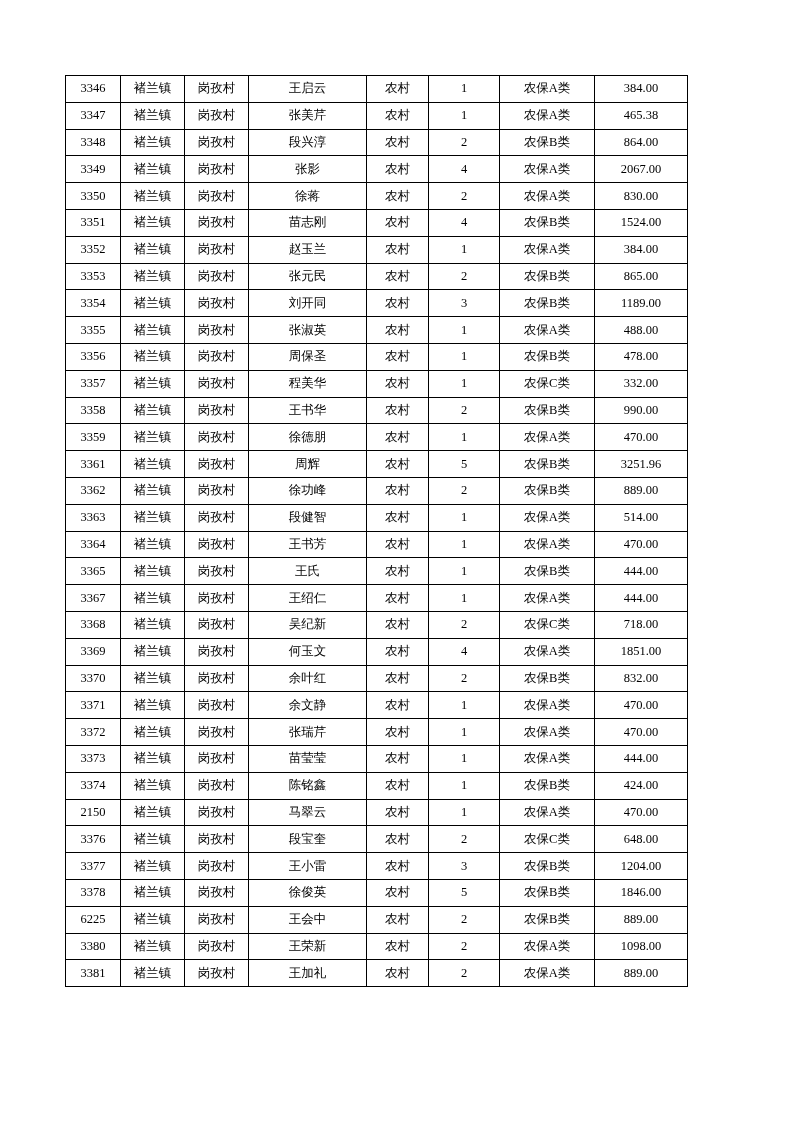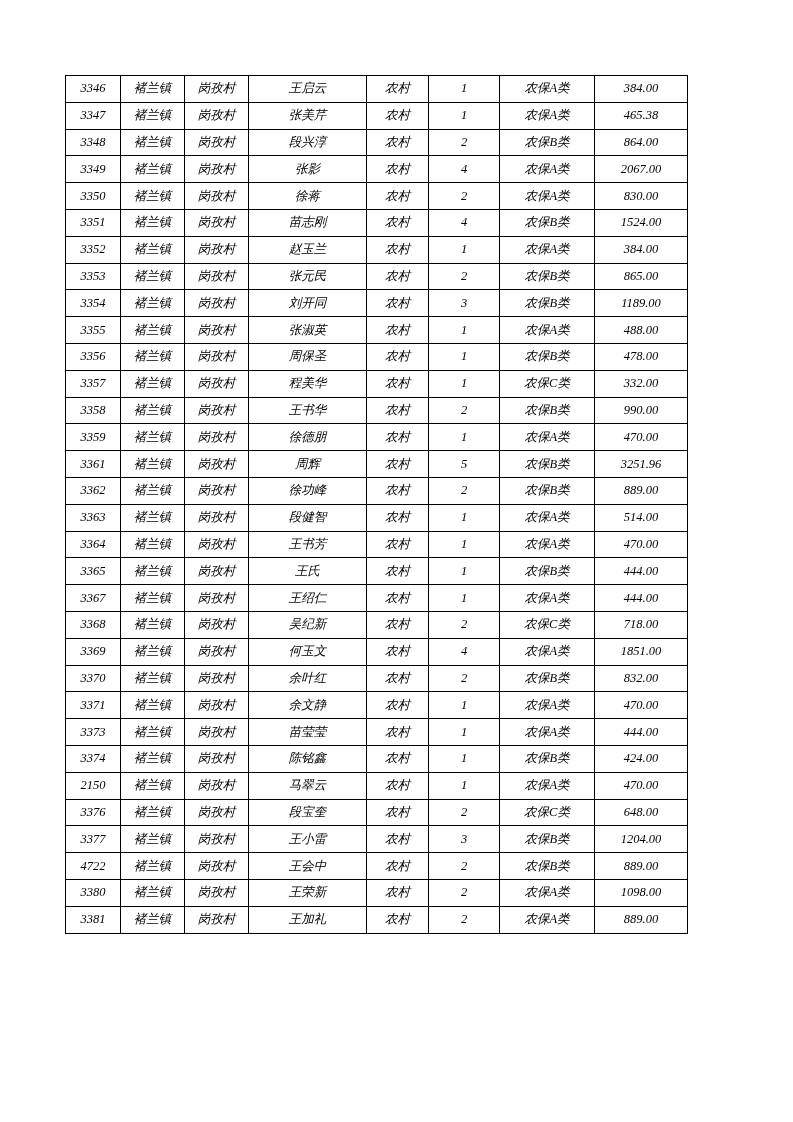--- a/index.html
+++ b/index.html
@@ -15,21 +15,20 @@
     color: #000000;
   }
   .sheet {
     position: absolute;
     left: 65px;
     top: 75px;
   }
   table.roster {
     border-collapse: collapse;
     table-layout: fixed;
-    font-style: italic;
   }
   table.roster td {
     border: 1px solid #000000;
     font-size: 12.5px;
     text-align: center;
     vertical-align: middle;
     padding: 0 2px;
     overflow: hidden;
     white-space: nowrap;
   }
@@ -295,20 +294,30 @@
           <td>3371</td>
           <td>褚兰镇</td>
           <td>岗孜村</td>
           <td>余文静</td>
           <td>农村</td>
           <td>1</td>
           <td>农保A类</td>
           <td>470.00</td>
         </tr>
         <tr>
+          <td>3372</td>
+          <td>褚兰镇</td>
+          <td>岗孜村</td>
+          <td>张瑞芹</td>
+          <td>农村</td>
+          <td>1</td>
+          <td>农保A类</td>
+          <td>470.00</td>
+        </tr>
+        <tr>
           <td>3373</td>
           <td>褚兰镇</td>
           <td>岗孜村</td>
           <td>苗莹莹</td>
           <td>农村</td>
           <td>1</td>
           <td>农保A类</td>
           <td>444.00</td>
         </tr>
         <tr>
@@ -345,21 +354,31 @@
           <td>3377</td>
           <td>褚兰镇</td>
           <td>岗孜村</td>
           <td>王小雷</td>
           <td>农村</td>
           <td>3</td>
           <td>农保B类</td>
           <td>1204.00</td>
         </tr>
         <tr>
-          <td>4722</td>
+          <td>3378</td>
+          <td>褚兰镇</td>
+          <td>岗孜村</td>
+          <td>徐俊英</td>
+          <td>农村</td>
+          <td>5</td>
+          <td>农保B类</td>
+          <td>1846.00</td>
+        </tr>
+        <tr>
+          <td>6225</td>
           <td>褚兰镇</td>
           <td>岗孜村</td>
           <td>王会中</td>
           <td>农村</td>
           <td>2</td>
           <td>农保B类</td>
           <td>889.00</td>
         </tr>
         <tr>
           <td>3380</td>

